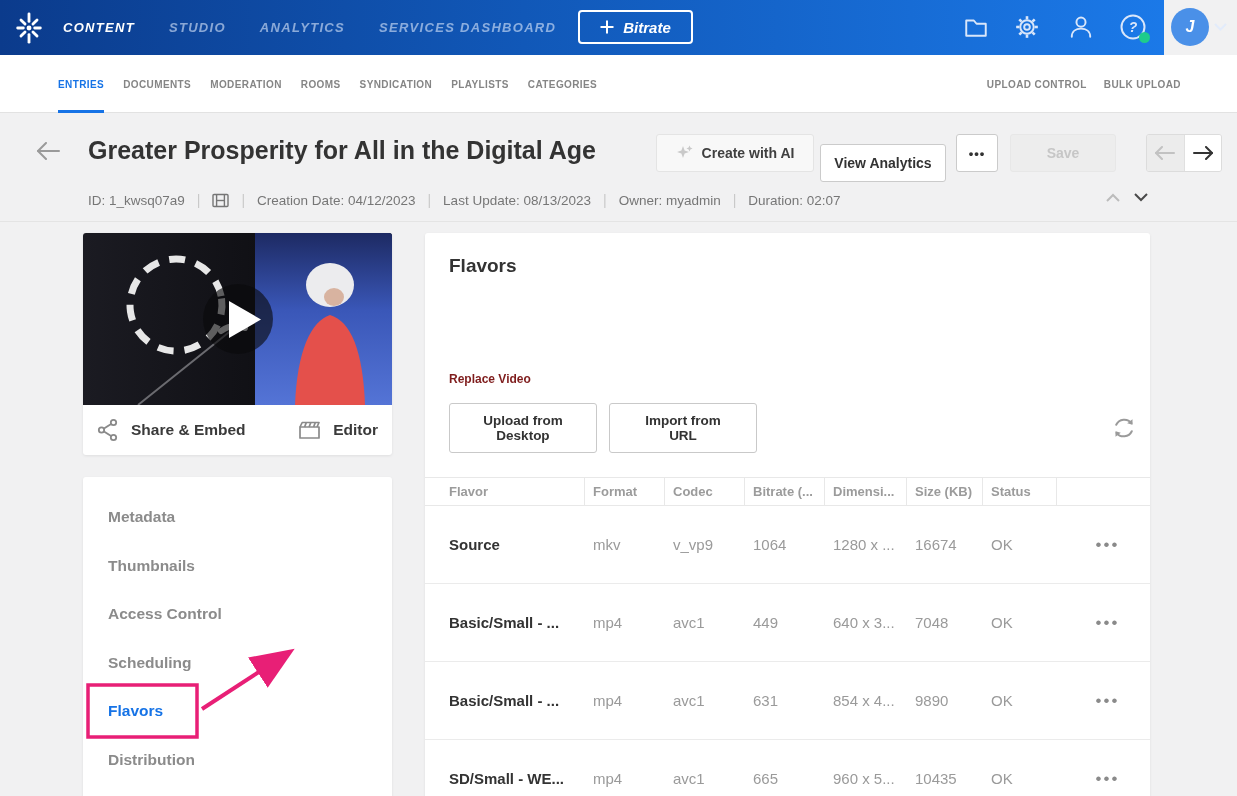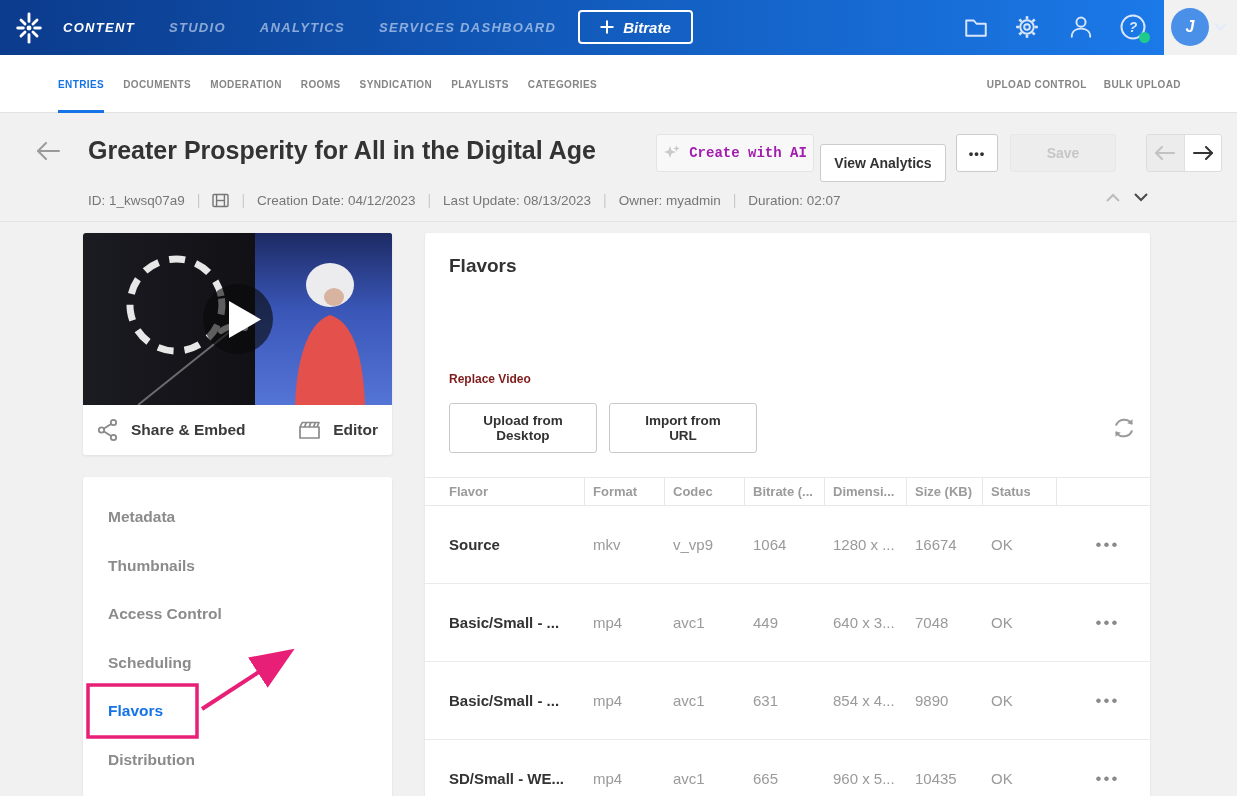--- a/index.html
+++ b/index.html
@@ -36,21 +36,21 @@
   .subnav-tabs{position:absolute;left:58px;top:0;height:58px;display:flex;align-items:center;gap:19px;}
   .subtab{position:relative;height:58px;display:flex;align-items:center;font-size:10px;font-weight:bold;letter-spacing:0.4px;color:#858585;cursor:pointer;white-space:nowrap;}
   .subtab.active{color:var(--accent-blue);}
   .subtab.active::after{content:"";position:absolute;left:0;right:0;bottom:0;height:3px;background:var(--accent-blue);}
   .subnav-right{position:absolute;right:56px;top:0;height:58px;display:flex;align-items:center;gap:17px;}
   
   .back-arrow{position:absolute;left:36px;top:142px;cursor:pointer;}
   .page-title{position:absolute;left:88px;top:136px;font-size:25px;font-weight:bold;color:#333;}
   .btn{position:absolute;height:38px;border-radius:3px;font-weight:bold;font-size:14px;
     display:flex;align-items:center;justify-content:center;gap:8px;box-sizing:border-box;cursor:pointer;}
-  .btn-ai{left:656px;top:134px;width:158px;background:#f8f8f8;border:1px solid #e4e4e4;color:#a21caf;cursor:default;font-family:Liberation Mono, monospace;}
+  .btn-ai{left:656px;top:134px;width:158px;background:#f8f8f8;border:1px solid #e4e4e4;color:#404040;cursor:default;}
   .btn-analytics{left:820px;top:144px;width:126px;background:#fff;border:1px solid #cbcbcb;color:#333;}
   .btn-more{left:956px;top:134px;width:42px;background:#fff;border:1px solid #cbcbcb;color:#333;letter-spacing:1px;font-size:13px;}
   .btn-save{left:1010px;top:134px;width:106px;background:#ededed;border:1px solid #e7e7e7;color:#c6c6c6;cursor:default;}
   .pager{position:absolute;left:1146px;top:134px;width:76px;height:38px;border:1px solid #dcdcdc;border-radius:3px;display:flex;overflow:hidden;box-sizing:border-box;}
   .pager-prev{flex:1;background:#ececec;display:flex;align-items:center;justify-content:center;cursor:default;}
   .pager-next{flex:1;background:#fff;border-left:1px solid #e0e0e0;display:flex;align-items:center;justify-content:center;cursor:pointer;}
   .meta-row{position:absolute;left:88px;top:192px;display:flex;align-items:center;font-size:13.5px;color:#767676;white-space:nowrap;justify-content:flex-end;}
   .meta-sep{color:#c9c9c9;margin:0 12px;font-size:14px;}
   .meta-chevrons{position:absolute;left:1106px;top:193px;display:flex;gap:14px;align-items:center;}
   .meta-chevrons span{cursor:pointer;display:flex;}

